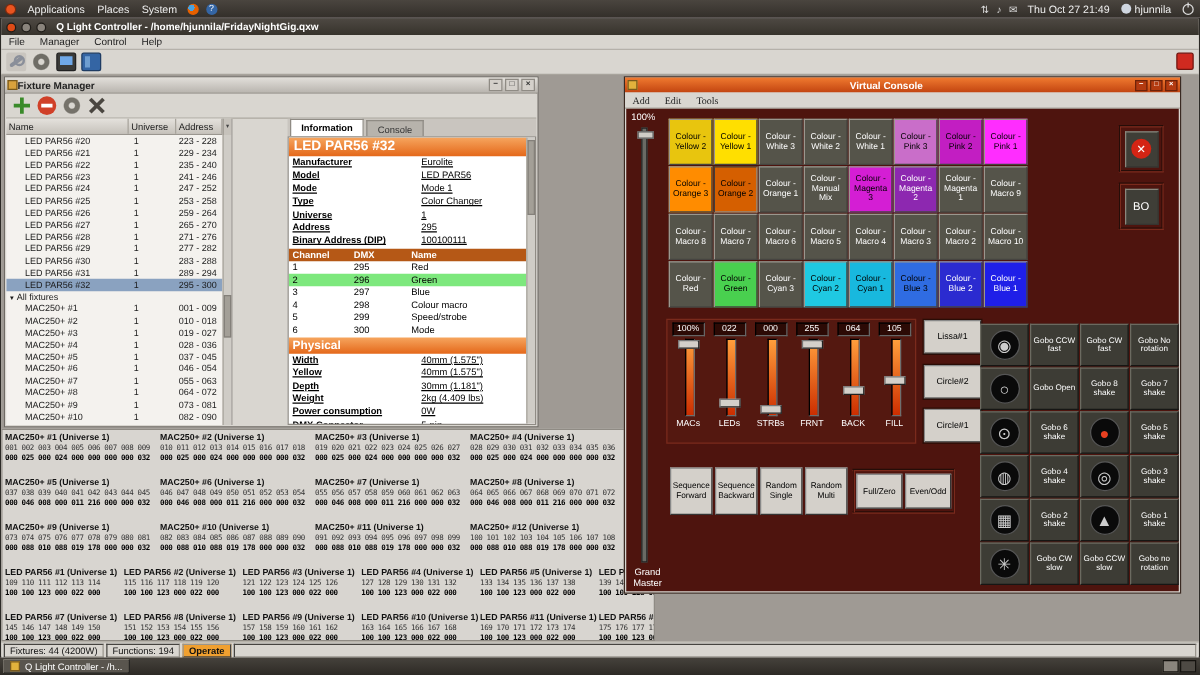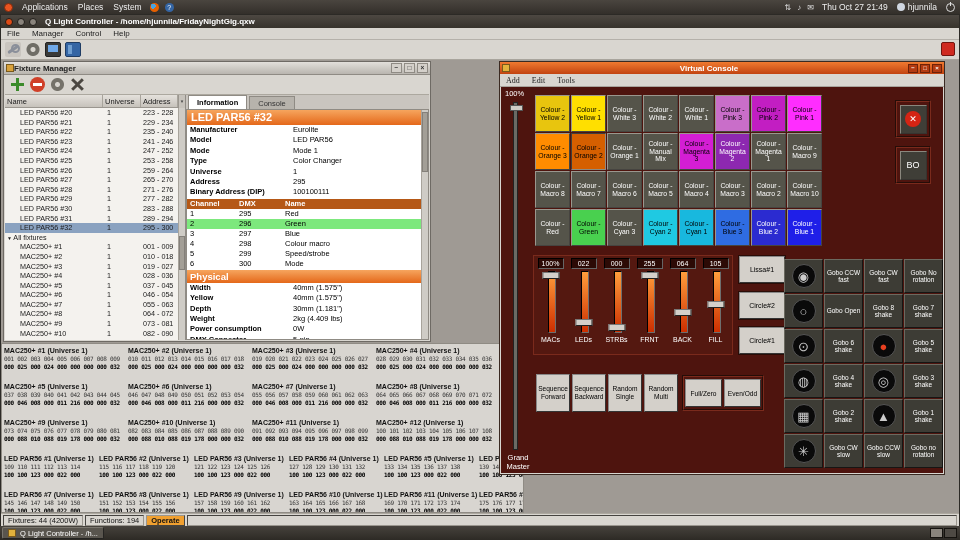--- a/index.html
+++ b/index.html
@@ -70,21 +70,21 @@
   .wb{width:11px;height:10px;background:#d4d0ca;border:1px solid #8f8b84;font-size:6.5px;line-height:8px;text-align:center;color:#333;margin-right:2px;}
   .fm-toolbar{position:absolute;left:1px;top:13px;right:1px;height:20px;background:#d9d6d0;border-bottom:1px solid #aca89f;display:flex;align-items:center;}
   .fmi{width:15px;height:15px;margin-left:5px;position:relative;}
   .fmi.add::before{content:"";position:absolute;left:6px;top:1px;width:3px;height:13px;background:#3a8a2a;}
   .fmi.add::after{content:"";position:absolute;left:1px;top:6px;width:13px;height:3px;background:#3a8a2a;}
   .fmi.rem{border-radius:50%;background:#d04028;}
   .fmi.rem::after{content:"";position:absolute;left:3px;top:6px;width:9px;height:3px;background:#fff;}
   .fmi.cfg{background:radial-gradient(circle,#d9d6d0 0 2px,#75726a 3px 6px,transparent 7px);}
   .fmi.del::before,.fmi.del::after{content:"";position:absolute;left:6px;top:0;width:3px;height:15px;background:#4a4640;}
   .fmi.del::before{transform:rotate(45deg);} .fmi.del::after{transform:rotate(-45deg);}
-  .fm-body{position:absolute;left:1px;top:33px;right:1px;bottom:1px;display:flex;}
+  .fm-body{position:absolute;left:1px;top:33px;right:1px;bottom:1px;display:flex;gap:44px;}
   .fm-listwrap{width:181px;border-right:1px solid #908c86;position:relative;background:#f4f2ee;}
   .fm-head{position:absolute;left:0;top:0;right:7px;height:13px;display:flex;background:linear-gradient(#e4e1dc,#c6c2bb);
     border-bottom:1px solid #9a968f;font-size:7.5px;color:#222;}
   .fm-head span{border-right:1px solid #a8a49c;display:flex;align-items:center;padding-left:2px;}
   .h-name{width:98px;} .h-uni{width:38px;} .h-addr{flex:1;}
   .fm-sortbtn{position:absolute;right:0;top:0;width:7px;height:13px;background:#c6c2bb;border-left:1px solid #9a968f;
     font-size:5px;line-height:13px;text-align:center;color:#444;}
   .fm-rows{position:absolute;left:0;top:13px;right:7px;bottom:0;overflow:hidden;font-size:7.2px;color:#1a1a1a;}
   .fm-row{display:flex;height:9.6px;line-height:9.6px;white-space:nowrap;}
   .c-name{width:98px;padding-left:15px;overflow:hidden;}
@@ -99,21 +99,21 @@
   .fm-tabs{position:absolute;left:0;top:0;right:0;height:14px;display:flex;align-items:flex-end;}
   .fm-tab{height:13px;padding:0 8px;font-size:7.5px;line-height:13px;border:1px solid #8f8b84;border-bottom:none;
     background:#b7b3ac;color:#333;margin-left:2px;}
   .fm-tab.active{background:#fff;font-weight:bold;height:14px;color:#000;}
   .fm-info{position:absolute;left:0;top:14px;right:0;bottom:0;background:#fff;border:1px solid #8f8b84;overflow:hidden;}
   .fi-scroll{position:absolute;right:0;top:0;width:7px;bottom:0;background:#cfccc6;border-left:1px solid #a8a49c;}
   .fi-scroll .thumb{position:absolute;left:0;right:0;top:2px;height:60px;background:#a39f97;border:1px solid #84807a;}
   .fi-body{position:absolute;left:0;top:0;right:7px;bottom:0;}
   .fi-title{height:15px;background:linear-gradient(#f6a55e,#e4681a);color:#fff;font-weight:bold;font-size:11px;
     line-height:15px;padding-left:4px;}
-  .kv{display:flex;font-size:7.5px;line-height:10.4px;}
+  .kv{display:flex;font-size:7.5px;line-height:10.4px;text-decoration:underline;}
   .kv .k{width:106px;font-weight:bold;padding-left:3px;}
   .kv .v{flex:1;}
   .ch-head{display:flex;background:#b55816;color:#fff;font-weight:bold;font-size:7.5px;line-height:10px;margin-top:1px;}
   .ch-row{display:flex;font-size:7.5px;line-height:10px;}
   .ch-row.green{background:#7de87d;}
   .ch-c1{width:52px;padding-left:3px;} .ch-c2{width:46px;} .ch-c3{flex:1;}
   .fi-phys{height:13px;background:linear-gradient(#f6a55e,#e4681a);color:#fff;font-weight:bold;font-size:9.5px;
     line-height:13px;padding-left:3px;margin-top:1px;}
 
   

